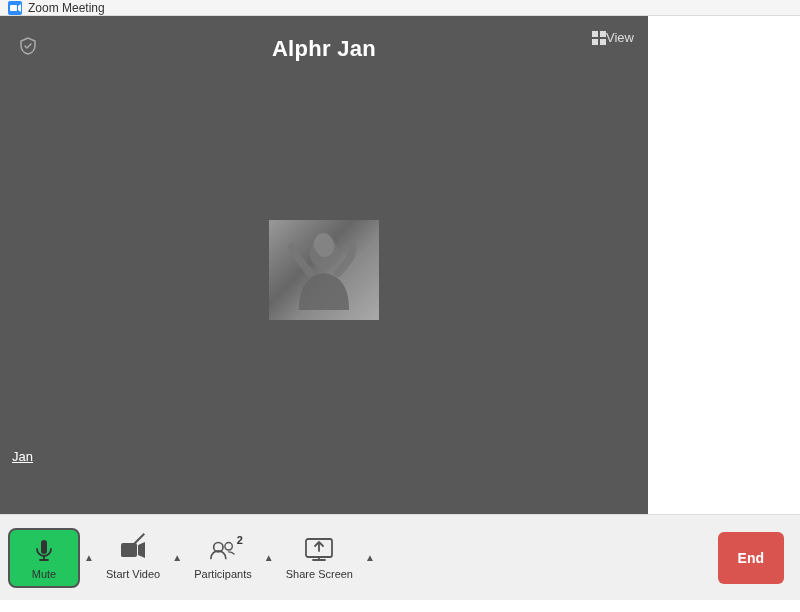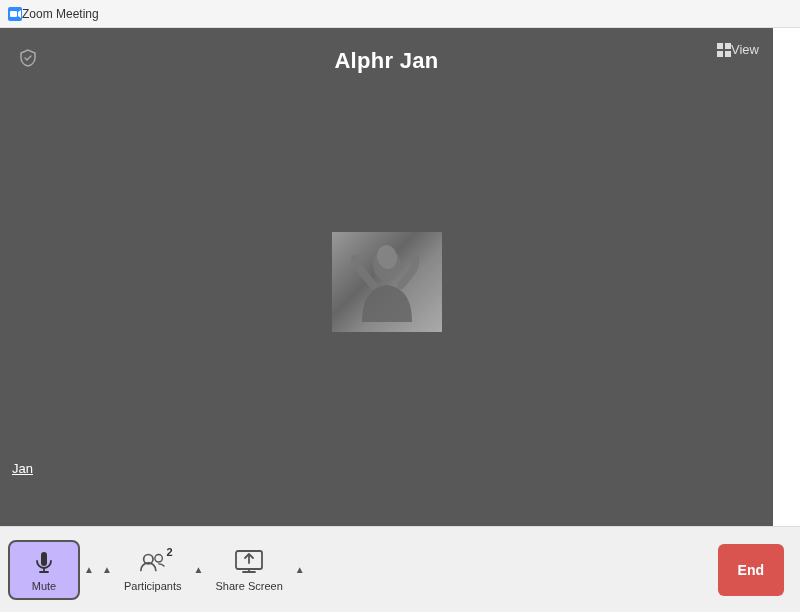--- a/index.html
+++ b/index.html
@@ -6,39 +6,40 @@
     body {
       width: 800px;
       height: 612px;
       font-family: -apple-system, BlinkMacSystemFont, 'Segoe UI', Arial, sans-serif;
       overflow: hidden;
       background: #fff;
     }
 
     
     .title-bar {
-      height: 28px;
+      height: 16px;
       background: #f5f5f5;
       border-bottom: 1px solid #ddd;
       display: flex;
       align-items: center;
       padding: 0 8px;
+      gap: 6px;
     }
     .title-bar-icon {
       width: 14px;
       height: 14px;
     }
     .title-bar-text {
       font-size: 12px;
       color: #333;
     }
 
     
     .meeting-area {
-      width: 773px;
+      width: 648px;
       height: 498px;
       background: #585858;
       position: relative;
     }
 
     
     .participant-name-top {
       position: absolute;
       top: 20px;
       left: 0;
@@ -145,21 +146,21 @@
       min-width: 60px;
       cursor: pointer;
       background: transparent;
       border: none;
       position: relative;
     }
 
     .tool-btn.mute-btn {
       border: 2px solid #555;
       border-radius: 8px;
-      background: #c4b5fd;
+      background: #22c55e;
       min-width: 72px;
       padding: 6px 10px;
     }
 
     .tool-btn .icon-wrap {
       width: 28px;
       height: 28px;
       display: flex;
       align-items: center;
       justify-content: center;
@@ -278,20 +279,31 @@
         <rect x="8" y="2" width="6" height="14" rx="3" fill="#333"></rect>
         <path d="M4 11c0 3.87 3.13 7 7 7s7-3.13 7-7" stroke="#333" stroke-width="1.8" stroke-linecap="round" fill="none"></path>
         <line x1="11" y1="18" x2="11" y2="22" stroke="#333" stroke-width="1.8" stroke-linecap="round"></line>
         <line x1="7" y1="22" x2="15" y2="22" stroke="#333" stroke-width="1.8" stroke-linecap="round"></line>
       </svg>
     </div>
     <span class="tool-label">Mute</span>
   </button>
   <button class="caret-btn">▲</button>
 
+  <button class="tool-btn">
+    <div class="icon-wrap" style="position:relative;">
+      <svg width="26" height="20" viewBox="0 0 26 20" fill="none">
+        <rect x="1" y="3" width="16" height="14" rx="2" fill="#555"></rect>
+        <polygon points="18,5 25,2 25,18 18,15" fill="#555"></polygon>
+      </svg>
+
+      <div style="position:absolute;top:8px;left:-2px;width:32px;height:2px;background:#555;transform:rotate(-45deg);"></div>
+    </div>
+    <span class="tool-label">Start Video</span>
+  </button>
   <button class="caret-btn">▲</button>
 
 
   <button class="tool-btn" style="position:relative;">
     <div class="icon-wrap" style="position:relative;">
       <svg width="30" height="22" viewBox="0 0 30 22" fill="none">
         <circle cx="10" cy="8" r="5" stroke="#555" stroke-width="1.8" fill="none"></circle>
         <path d="M2 20c0-4.4 3.6-8 8-8s8 3.6 8 8" stroke="#555" stroke-width="1.8" stroke-linecap="round" fill="none"></path>
         <circle cx="21" cy="7" r="4" stroke="#555" stroke-width="1.5" fill="none"></circle>
         <path d="M21 13c2.2 0 4.3.9 5.8 2.3" stroke="#555" stroke-width="1.5" stroke-linecap="round" fill="none"></path>

